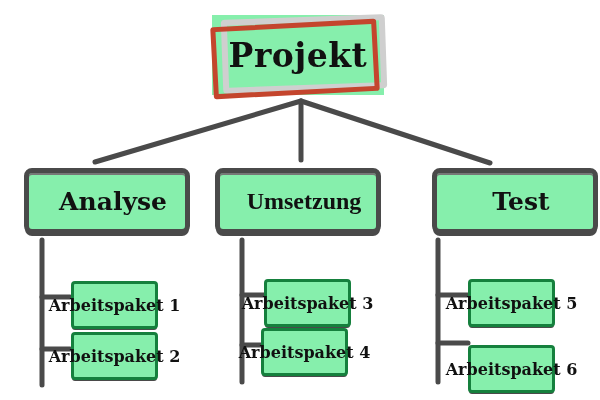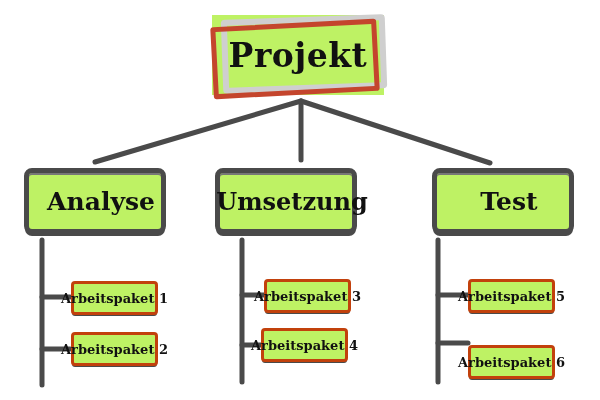--- a/index.html
+++ b/index.html
@@ -1,32 +1,32 @@
 <!DOCTYPE html>
 <html><head>
 <meta charset="utf-8">
 <style>
   html, body { margin:0; padding:0; background:#ffffff; }
   body { width:600px; height:400px; position:relative; overflow:hidden;
          font-family:"DejaVu Serif", "Liberation Serif", serif; }
   svg.lines { position:absolute; left:0; top:0; width:600px; height:400px; }
-  .box { position:absolute; background:#bef264; box-sizing:border-box;
+  .box { position:absolute; background:#86efac; box-sizing:border-box;
          display:flex; align-items:center; justify-content:center;
          font-weight:bold; color:#111; white-space:nowrap; }
   .root { left:212px; top:15px; width:172px; height:80px; font-size:33px; letter-spacing:0.5px; }
   .root .frame-gray { position:absolute; left:10px; top:2px; right:-2px; bottom:4px;
          border:6px solid #cfcfcf; border-radius:4px; transform:rotate(-2deg); }
   .root .frame-red { position:absolute; left:0; top:8px; right:6px; bottom:0;
          border:5px solid #c4452d; border-radius:3px; transform:rotate(-3deg); }
   .root span { position:relative; z-index:2; }
-  .l1 { top:168px; width:142px; height:66px; font-size:25px;
+  .l1 { top:168px; width:166px; height:66px; font-size:25px;
         border:5px solid #4a4a4a; border-radius:8px;
         box-shadow: 0 3px 0 -1px #4a4a4a, inset 0 2px 0 #777; padding-left: 12px; }
-  .wp { width:87px; height:34px; font-size:13px;
-        border:3px solid #c2410c; border-radius:4px;
+  .wp { width:87px; height:48px; font-size:16px;
+        border:3px solid #15803d; border-radius:4px;
         box-shadow: 0 2px 0 -1px #4a4a4a; }
 </style>
 </head>
 <body>
 
 <svg class="lines" viewBox="0 0 600 400">
   <g stroke="#4a4a4a" stroke-width="5" stroke-linecap="round" fill="none">
 
     <line x1="301" y1="101" x2="95" y2="162"></line>
     <line x1="301" y1="101" x2="301" y2="160"></line>
@@ -47,21 +47,21 @@
 
 <div class="box root">
   <div class="frame-gray"></div>
   <div class="frame-red"></div>
   <span>Projekt</span>
 </div>
 
 <div class="box l1" style="left:24px;">
   <span>Analyse</span>
 </div>
-<div class="box l1" style="left:215px; font-size:24px;">
+<div class="box l1" style="left:215px; font-size:24px;font-family:Liberation Serif, serif;">
   <span>Umsetzung</span>
 </div>
 <div class="box l1" style="left:432px;">
   <span>Test</span>
 </div>
 
 <div class="box wp" style="left:71px; top:281px;">
   <span>Arbeitspaket 1</span>
 </div>
 <div class="box wp" style="left:71px; top:332px;justify-content:center;">

